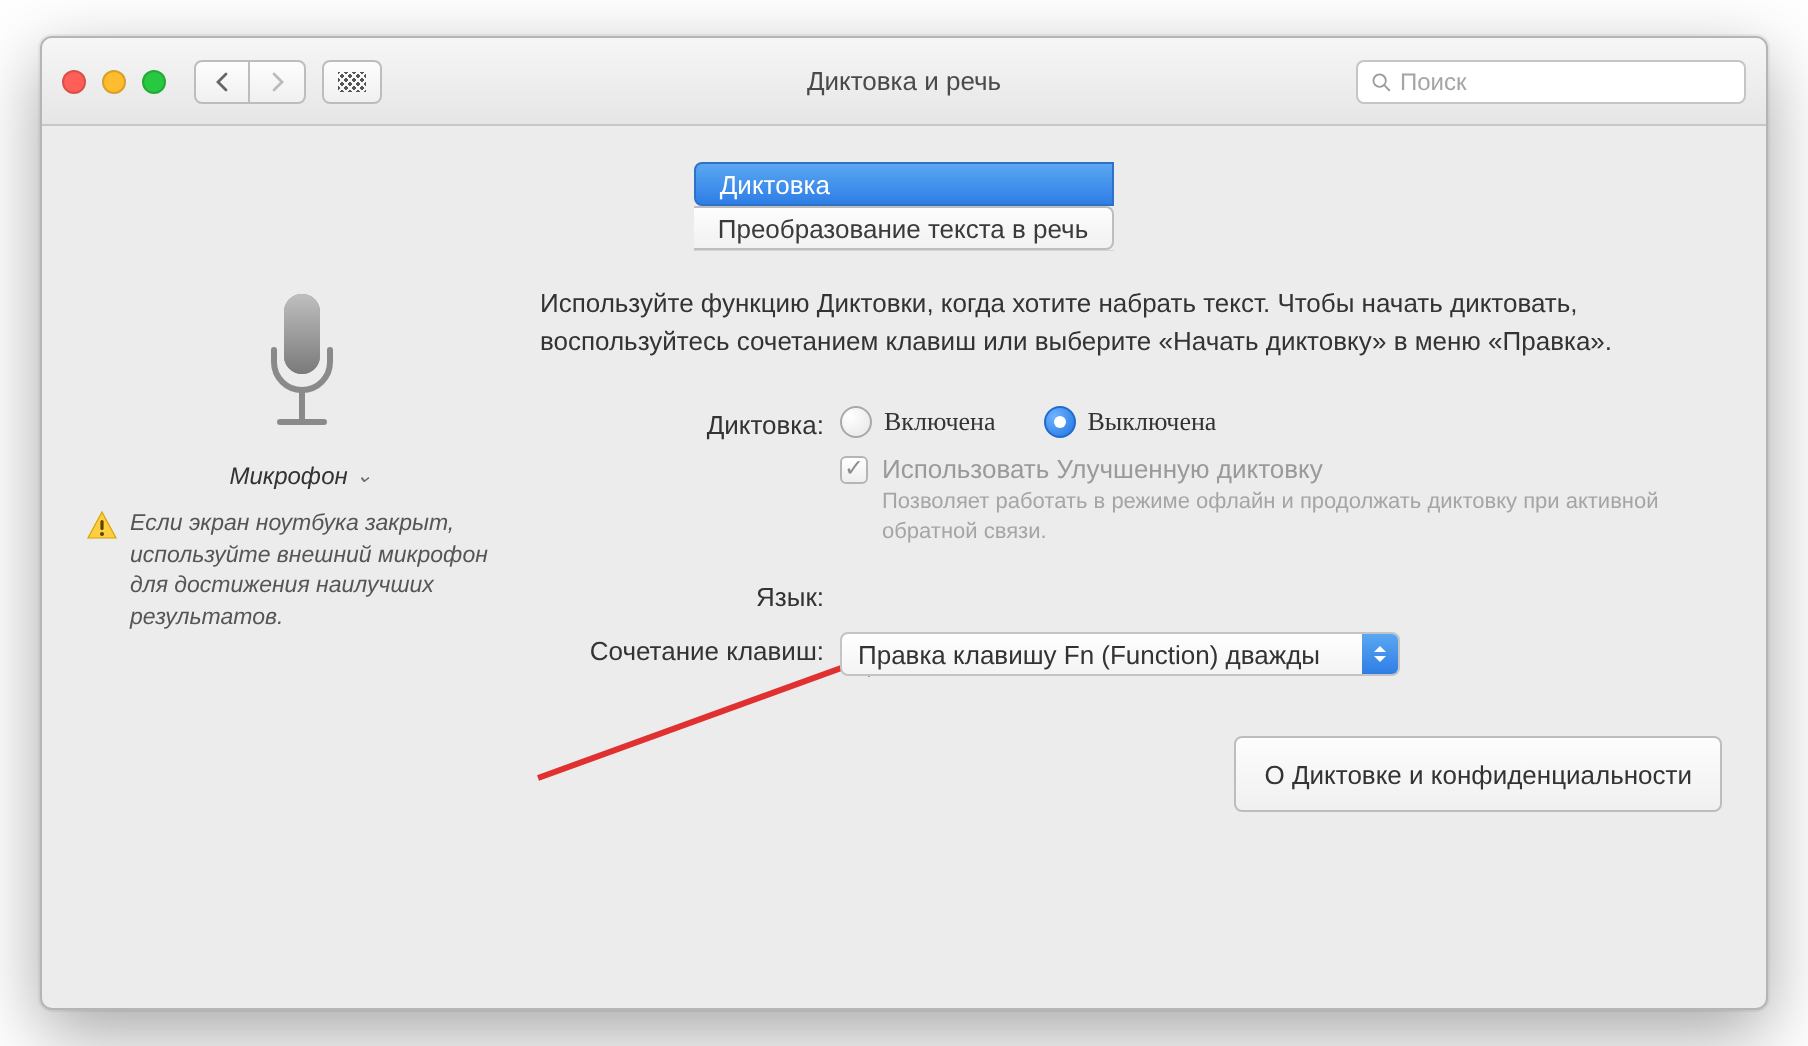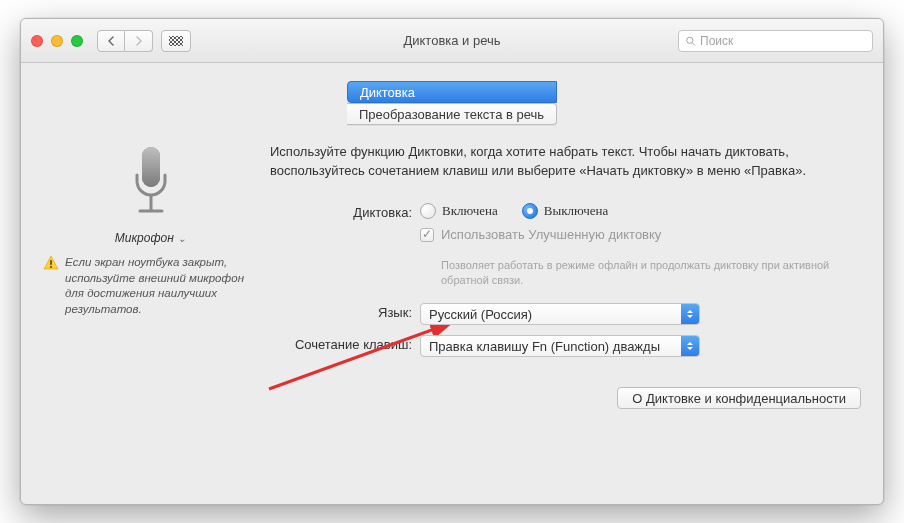--- a/index.html
+++ b/index.html
@@ -160,21 +160,21 @@
     width:14px;height:14px;border:0.5px solid #b5b5b5;border-radius:3px;
     background:linear-gradient(#fff,#eee); position:relative; flex-shrink:0;
     margin-top:1px;
   }
   .checkbox.checked::after{
     content:"✓"; position:absolute; left:1px; top:-2px;
     font-size:12px; color:#8e8e8e;
   }
   .check-text{font-size:13px;color:#9a9a9a;}
   .check-desc{
-    font-size:11px;color:#a5a5a5;line-height:1.35;margin-top:16px;
+    font-size:11px;color:#a5a5a5;line-height:1.35;margin-top:2px;
     padding-right:10px;
   }
   .select{
     height:22px; background:linear-gradient(#fff,#f3f3f3);
     border:1px solid #c4c4c4; border-radius:4px;
     display:flex; align-items:center; padding:0 0 0 8px;
     font-size:13px; position:relative; color:#333;
   }
   .select .arrows{
     width:18px; height:100%;
@@ -188,21 +188,21 @@
   }
   .select .arrows::before{border-bottom:3.5px solid #fff;margin-bottom:2px;}
   .select .arrows::after{border-top:3.5px solid #fff;}
   .sel-lang{width:280px;}
   .sel-shortcut{width:280px;}
   .footer-btn-row{
     display:flex; justify-content:flex-end;
     padding:20px 22px 0 0;
   }
   .mac-btn{
-    height:22px; padding:0 14px;
+    height:38px; padding:0 14px;
     background:linear-gradient(#fdfdfd,#f0f0f0);
     border:1px solid #bdbdbd; border-radius:4px;
     font-size:13px; display:flex;align-items:center;color:#333;
   }
   
   .arrow-annot{
     position:absolute;
     left:240px; top:180px;
     width:220px; height:80px;
     pointer-events:none;
@@ -311,26 +311,20 @@
             <div>
               <div class="check-text">Использовать Улучшенную диктовку</div>
               <div class="check-desc">Позволяет работать в режиме офлайн и продолжать диктовку при активной обратной связи.</div>
             </div>
           </div>
         </div>
       </div>
 
       <div class="form-row" style="margin-top:16px;">
         <div class="label">Язык:</div>
-        <div class="control">
-          <div class="select sel-lang">
-            <span>Русский (Россия)</span>
-            <span class="arrows"></span>
-          </div>
-        </div>
       </div>
 
       <div class="form-row">
         <div class="label">Сочетание клавиш:</div>
         <div class="control">
           <div class="select sel-shortcut">
             <span>Правка клавишу Fn (Function) дважды</span>
             <span class="arrows"></span>
           </div>
         </div>

